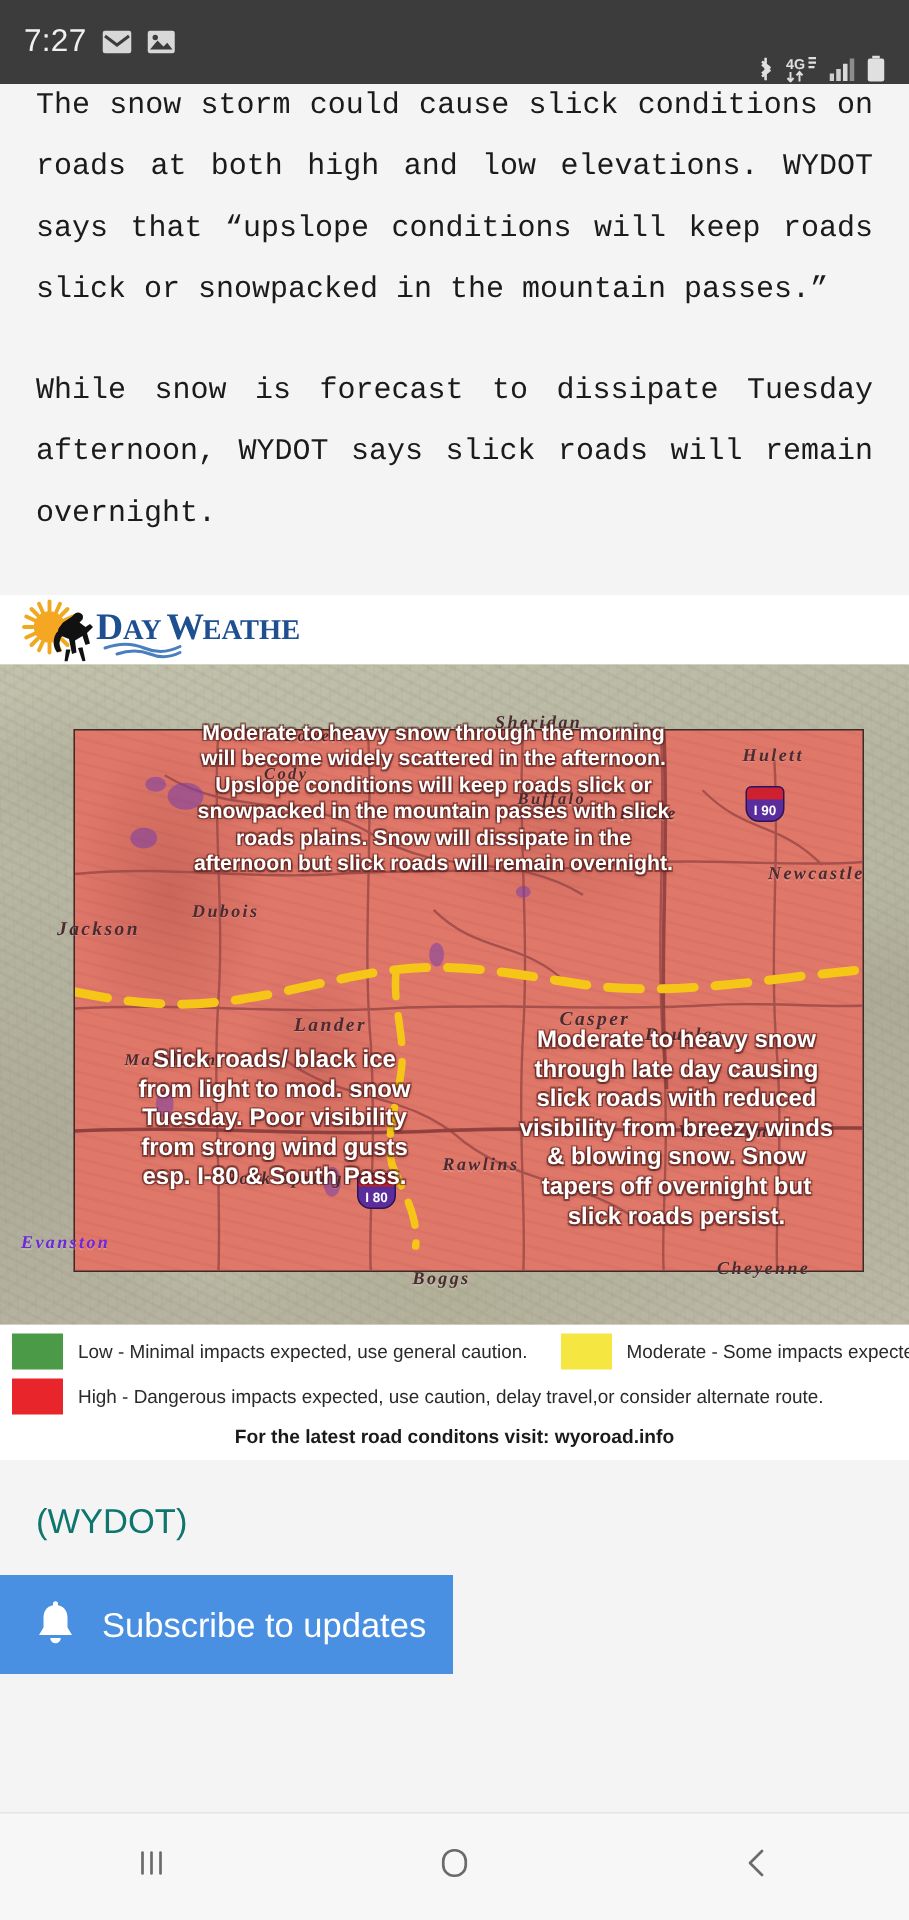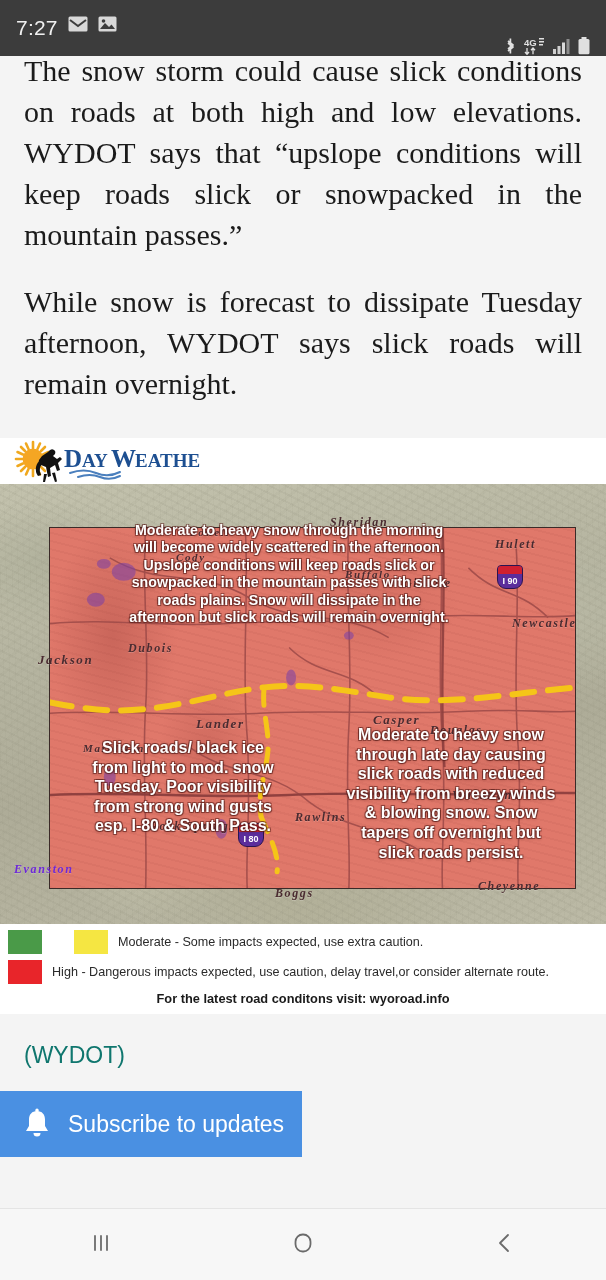--- a/index.html
+++ b/index.html
@@ -11,41 +11,41 @@
   }
   
   .status-bar {
     position:relative;
     height:56px; width:100%;
     background:#3c3c3c;
     display:flex; align-items:center;
     padding:0 16px;
     color:#e8e8e8;
   }
-  .status-left { display:flex; align-items:flex-start; gap:10px; }
+  .status-left { display:flex; align-items:center; gap:10px; }
   .status-clock { font-size:21px; letter-spacing:.2px; color:#f0f0f0; }
   .status-right { margin-left:auto; display:flex; align-items:center; gap:7px;margin-top:36px; }
   .icn { display:inline-block; line-height:0; }
   
   .page {
     position:relative;
     height:1224px;
     background:#f4f4f4;
     overflow:hidden;
   }
   .article {
     padding:0 24px;
     background:#f4f4f4;
   }
   .para {
-    font-size:30px;
+    font-size:20px;
     line-height:41px;
     color:#1b1b1b;
     text-align:justify;
-    font-family:Liberation Serif, serif;
+    font-family:Liberation Mono, monospace;
   }
   .para.first { margin-top:-6px; }
   .para.second { margin-top:26px; }
   
   .graphic {
     margin-top:34px;
     width:606px;
     background:#ffffff;
   }
   .graphic-header {
@@ -415,20 +415,21 @@
         <div class="map-text" style="left:124px; top:38px;  width:330px; font-size:14.2px; line-height:17.4px;">Moderate to heavy snow through the morning will become widely scattered in the afternoon.  Upslope conditions will keep roads slick or snowpacked in the mountain passes with slick roads plains. Snow will dissipate in the afternoon but slick roads will remain overnight.</div>
         <div class="map-text" style="left:88px;  top:254px; width:190px; font-size:16px; line-height:19.6px;">Slick roads/ black ice from light to mod. snow Tuesday. Poor visibility from strong wind gusts esp. I-80 &amp; South Pass.</div>
         <div class="map-text" style="left:343px; top:241px; width:216px; font-size:16px; line-height:19.6px;">Moderate to heavy snow through late day causing slick roads with reduced visibility from breezy winds &amp; blowing snow. Snow tapers off overnight but slick roads persist.</div>
       </div>
     </div>
 
     <div class="legend">
       <div class="legend-row">
         <div class="legend-item">
           <span class="swatch" style="background:#4a9a48;"></span>
+          <span class="legend-label">Low - Minimal impacts expected, use general caution.</span>
         </div>
         <div class="legend-gap"></div>
         <div class="legend-item">
           <span class="swatch" style="background:#f5e642;"></span>
           <span class="legend-label">Moderate - Some impacts expected, use extra caution.</span>
         </div>
       </div>
       <div class="legend-row">
         <div class="legend-item">
           <span class="swatch" style="background:#e8252a;"></span>

